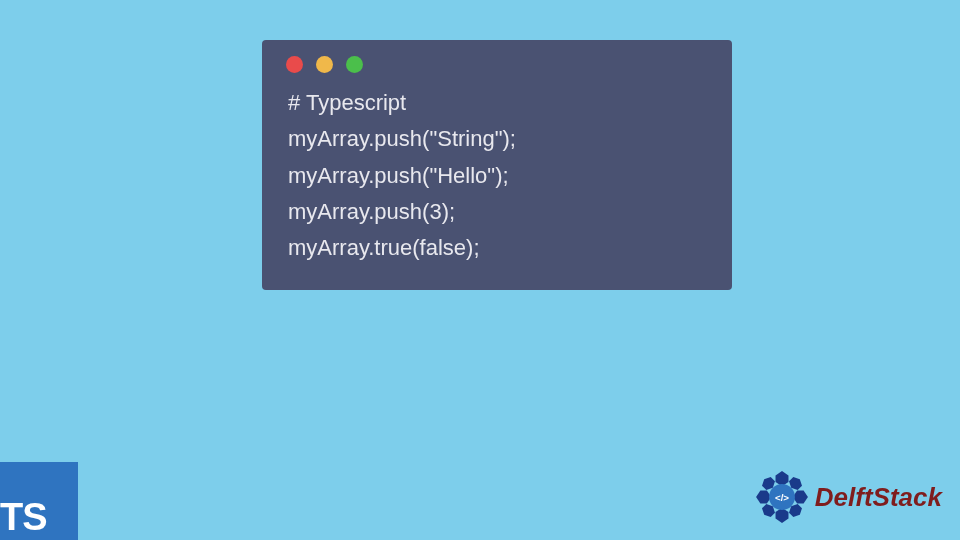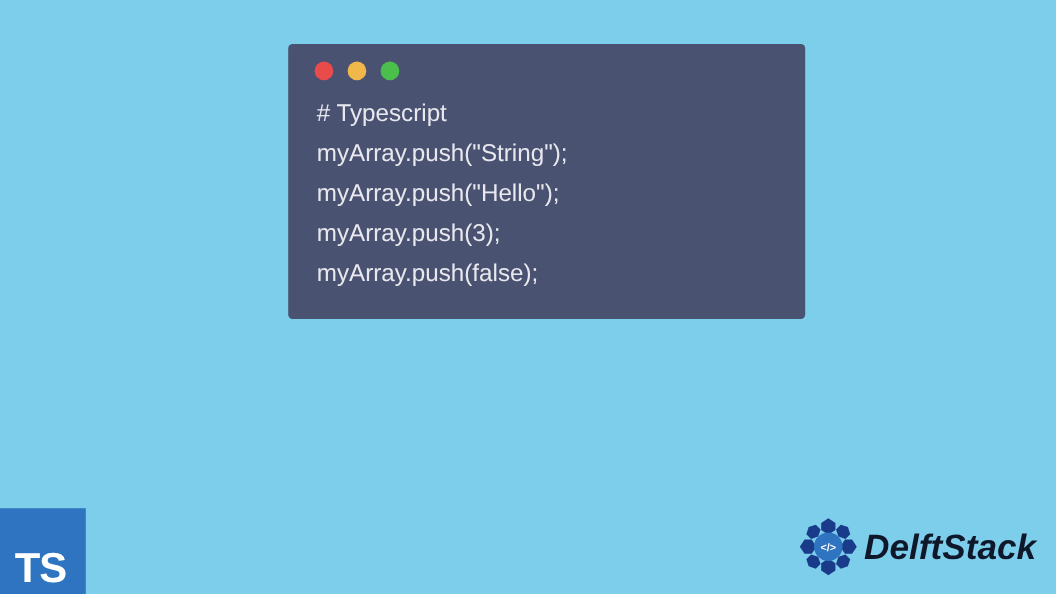--- a/index.html
+++ b/index.html
@@ -46,22 +46,21 @@
   }
   .ts-badge {
     position: absolute;
     left: 0;
     bottom: 0;
     width: 78px;
     height: 78px;
     background: #2f74c0;
     display: flex;
     align-items: flex-end;
-    justify-content: flex-end;
-    padding: 4px 18px;
+    padding: 4px 0;
   }
   .ts-badge span {
     color: #ffffff;
     font-weight: bold;
     font-size: 38px;
     letter-spacing: -1px;
     line-height: 1;
   }
   .brand {
     position: absolute;
@@ -69,41 +68,41 @@
     bottom: 16px;
     display: flex;
     align-items: center;
     gap: 6px;
   }
   .brand-logo {
     width: 54px;
     height: 54px;
   }
   .brand-text {
-    color: #0f172a;
-    font-size: 32px;
+    color: #7f1d1d;
+    font-size: 26px;
     font-style: italic;
     font-weight: 600;
   }
 </style>
 </head>
 <body>
 
 <div class="code-window">
   <div class="traffic-lights">
     <div class="dot red"></div>
     <div class="dot yellow"></div>
     <div class="dot green"></div>
   </div>
   <div class="code-body">
     <div class="code-line"># Typescript</div>
     <div class="code-line">myArray.push("String");</div>
     <div class="code-line">myArray.push("Hello");</div>
     <div class="code-line">myArray.push(3);</div>
-    <div class="code-line">myArray.push(false);</div>
+    <div class="code-line">myArray.true(false);</div>
   </div>
 </div>
 
 <div class="ts-badge">
   <span>TS</span>
 </div>
 
 <div class="brand">
   <svg class="brand-logo" viewBox="0 0 100 100">
     <g fill="#1a3a8a">

